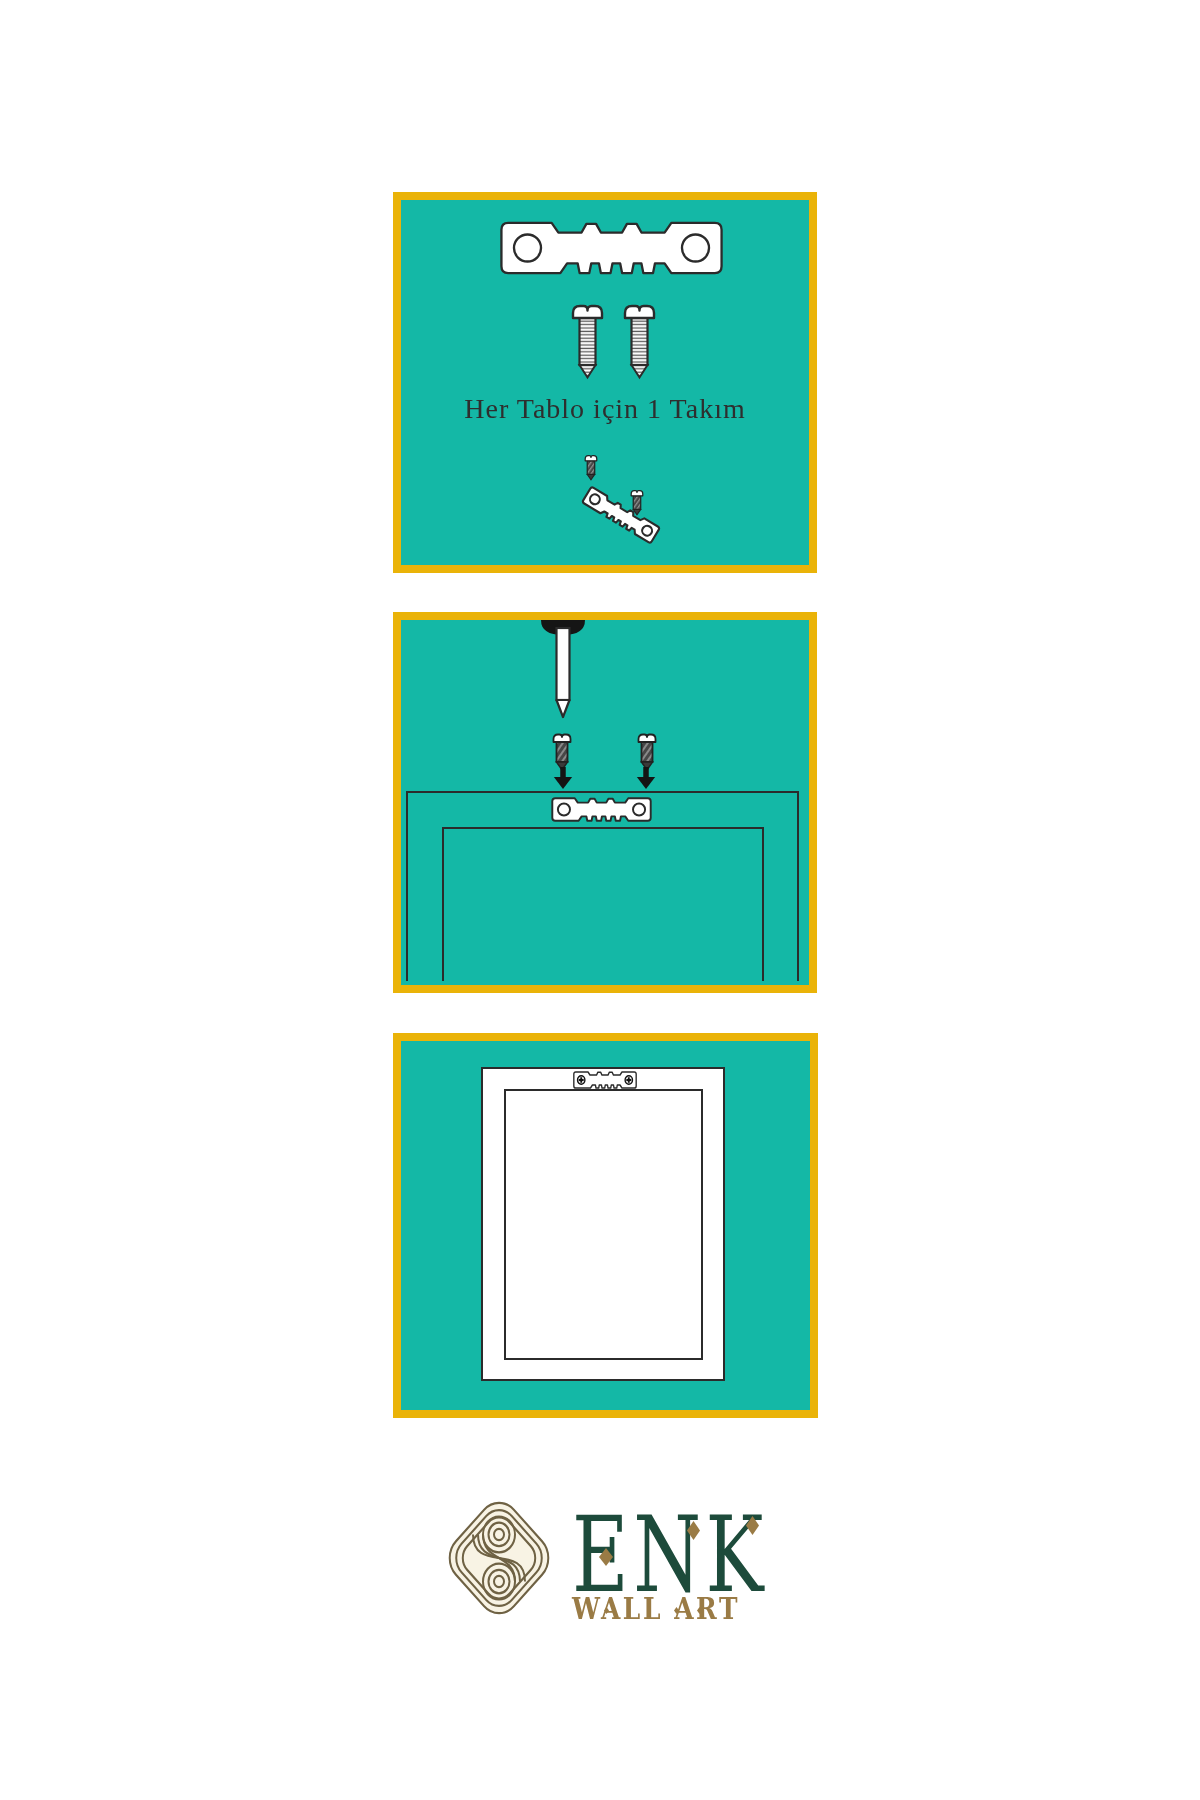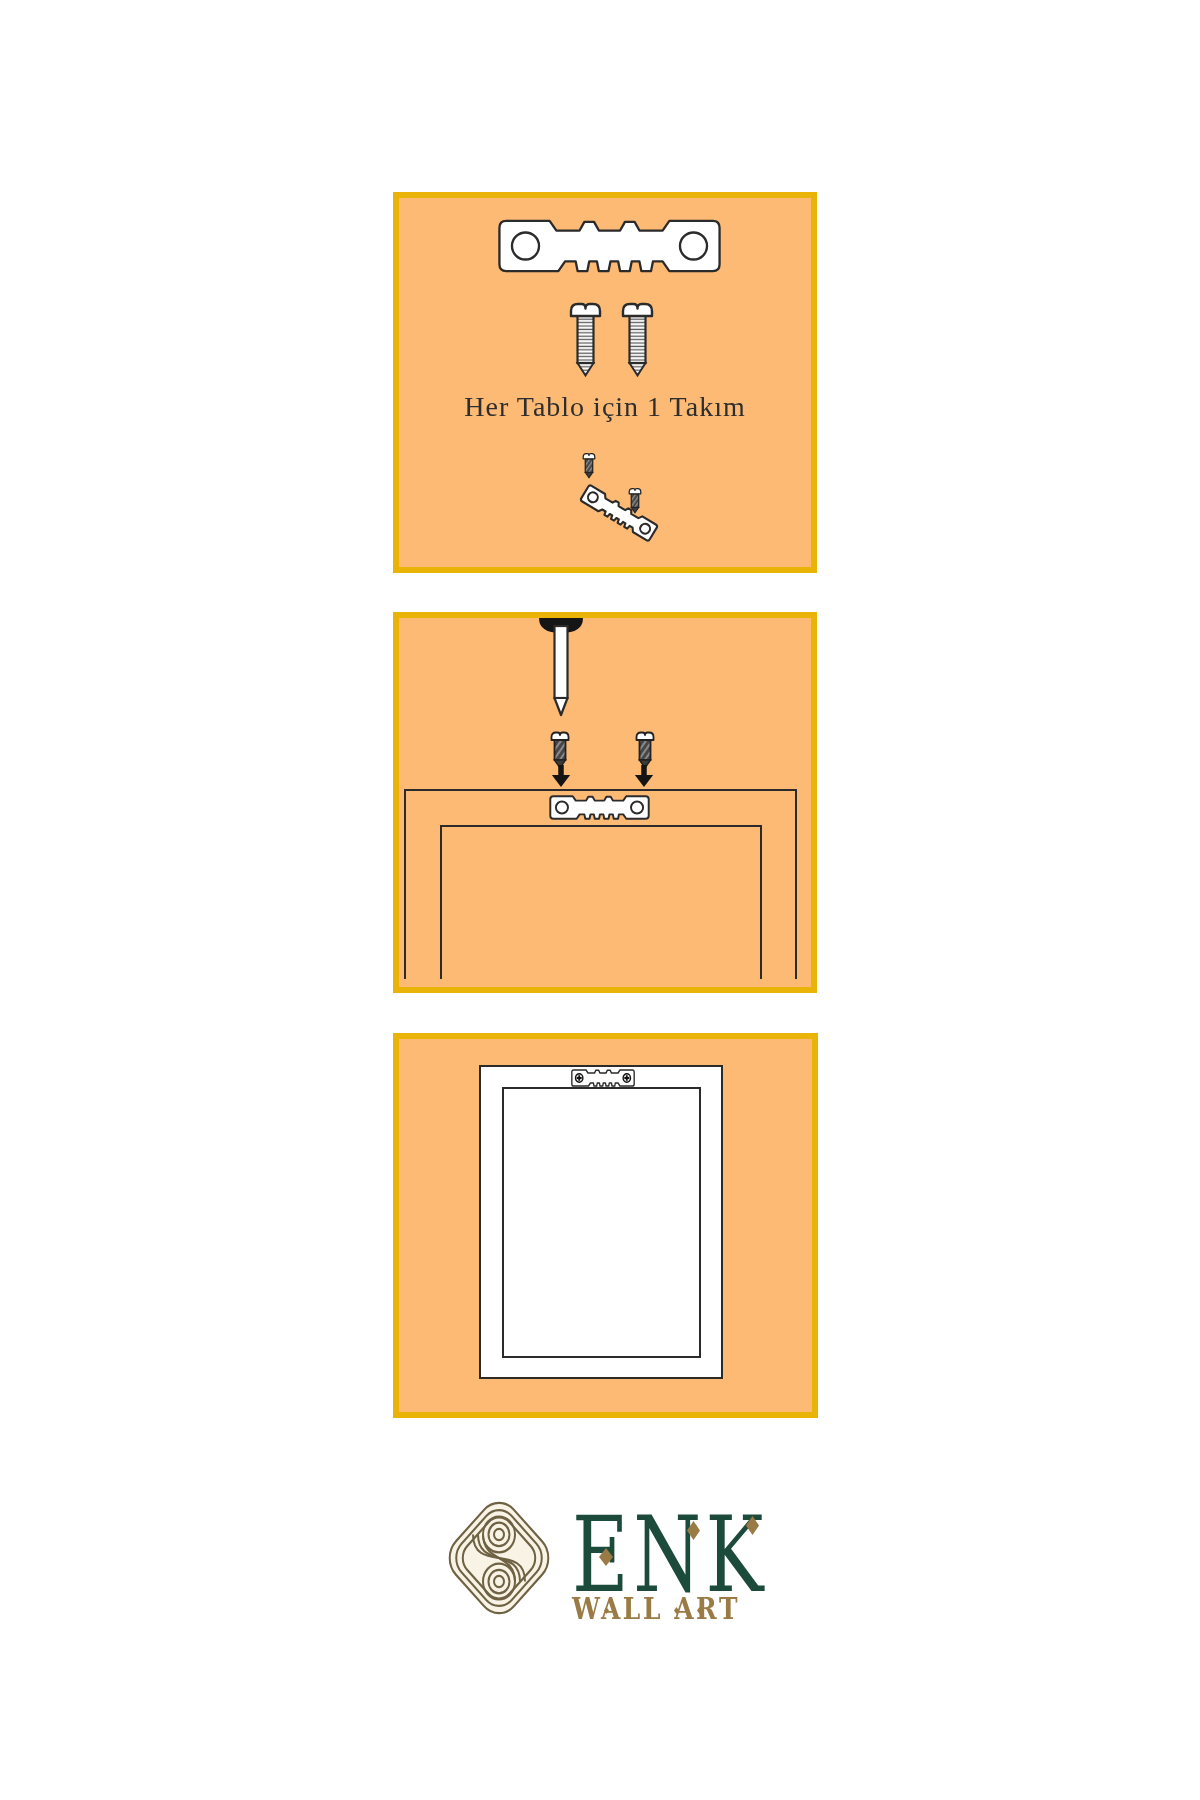--- a/index.html
+++ b/index.html
@@ -5,22 +5,22 @@
   html,body{margin:0;padding:0;background:#ffffff;}
   #page{
     position:relative;
     width:1200px;height:1800px;
     background:#ffffff;
     font-family:"Liberation Serif", serif;
     overflow:hidden;
   }
   .panel{
     position:absolute;
-    border:6px solid #eab308;
-    background:#fdba74;
+    border:8px solid #eab308;
+    background:#14b8a6;
     box-sizing:border-box;
   }
   #panel-kit{left:393px;top:192px;width:424px;height:381px;}
   #panel-nail{left:393px;top:612px;width:424px;height:381px;}
   #panel-hung{left:393px;top:1033px;width:425px;height:385px;}
   .abs{position:absolute;}
   .caption{
     position:absolute;left:0;right:0;top:193px;
     text-align:center;
     font-family:"Liberation Serif", serif;

